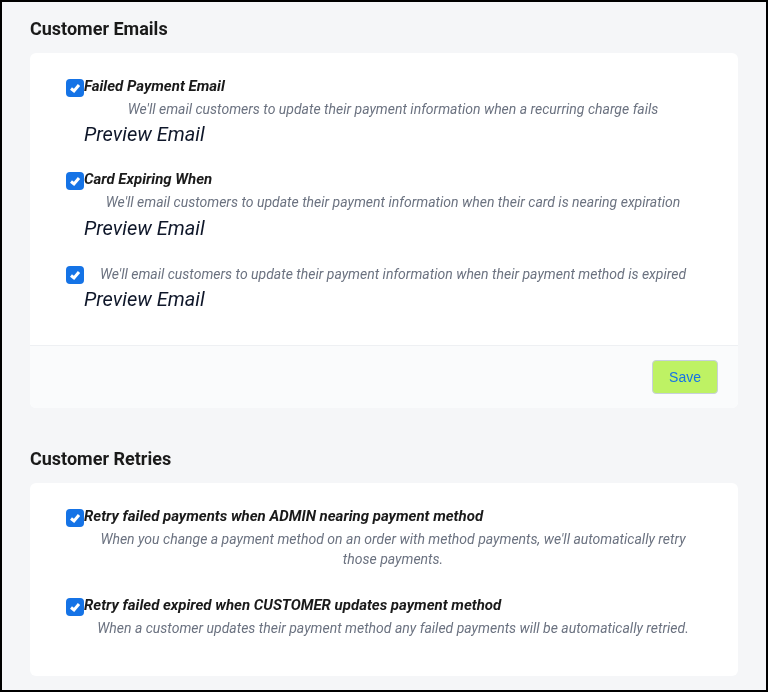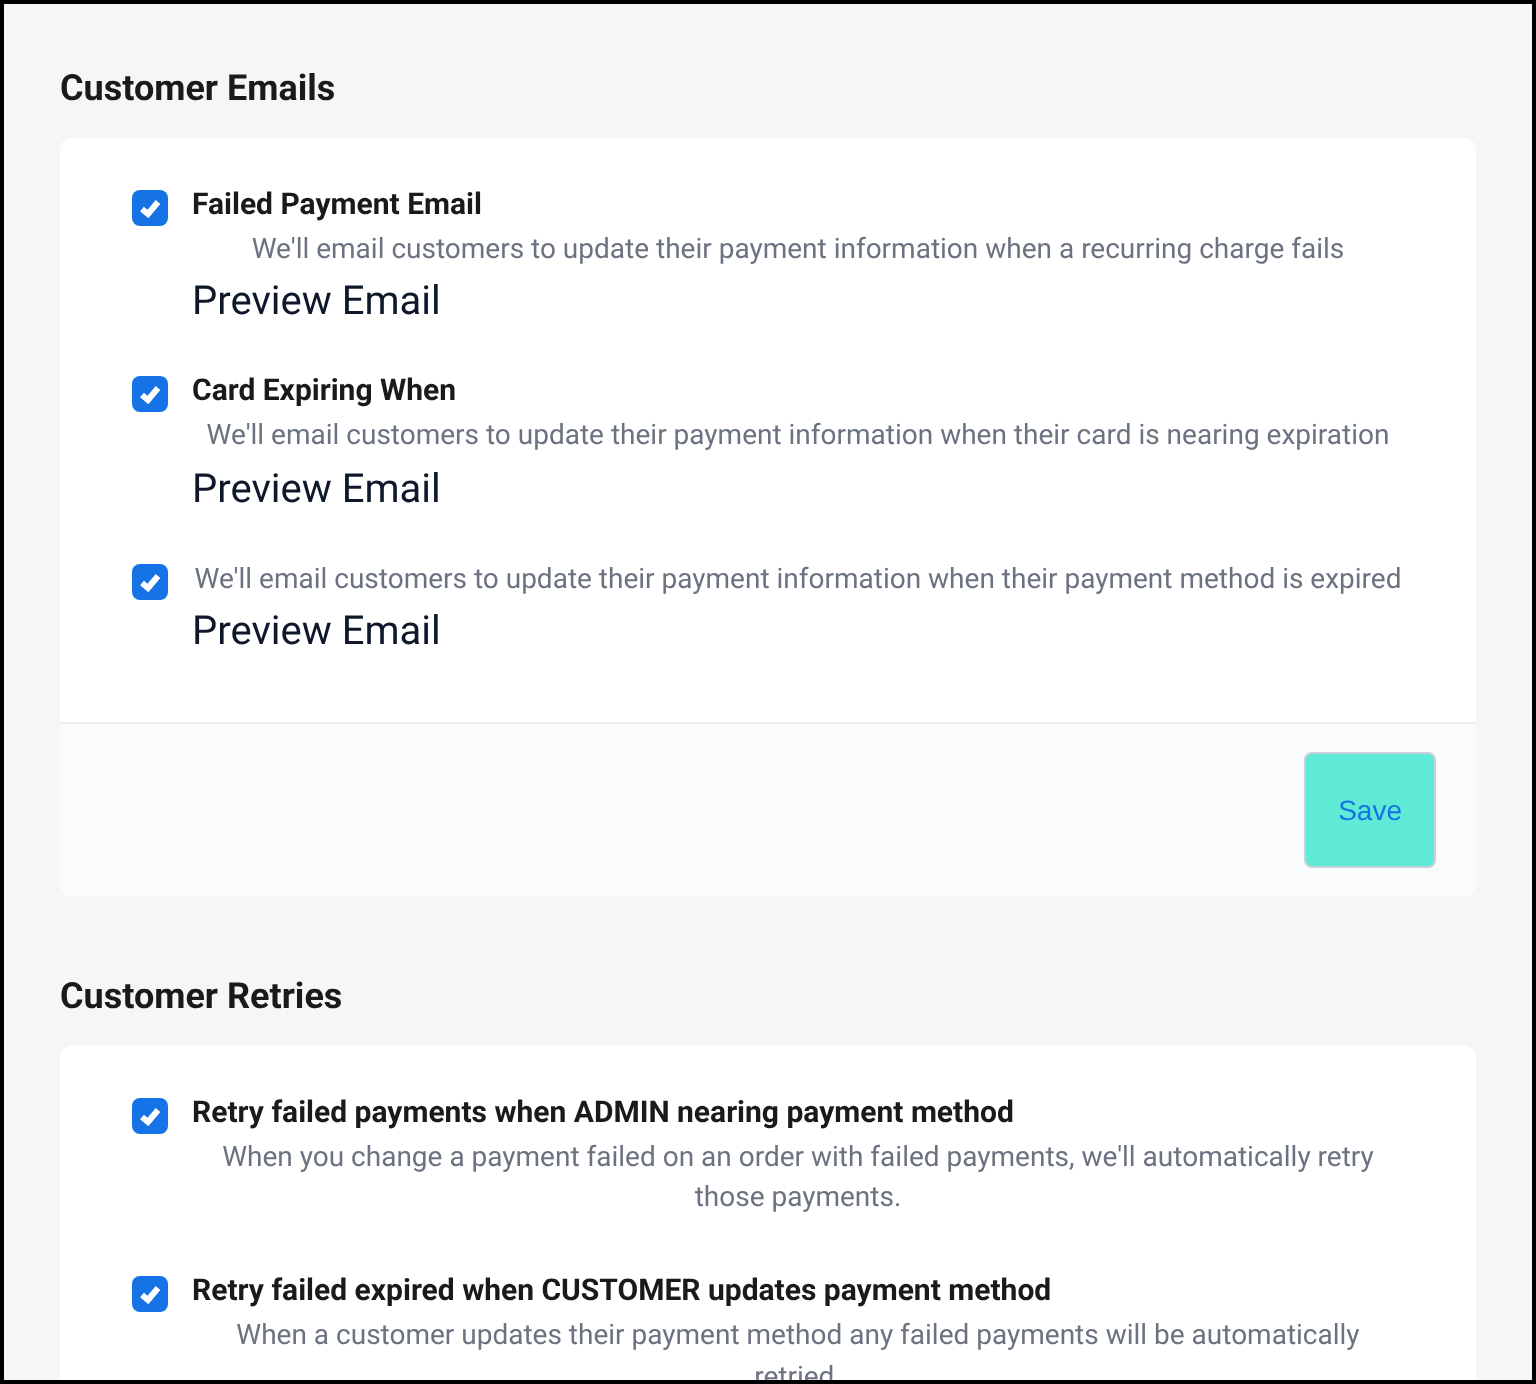--- a/index.html
+++ b/index.html
@@ -14,54 +14,53 @@
       height: 692px;
       border: 2px solid #000;
       padding: 16px 28px 0 28px;
       overflow: hidden;
     }
     .section-title {
       font-size: 18px;
       font-weight: 700;
       color: #1a1a1a;
       margin-bottom: 14px;
-      margin-top: 16px;
     }
     .card {
       background: #fff;
       border-radius: 6px;
       margin-bottom: 40px;
     }
     .card-body {
       padding: 24px 36px 10px 36px;
     }
     .card-footer {
       background: #fafbfc;
       border-top: 1px solid #eef0f3;
       padding: 14px 20px;
       display: flex;
       justify-content: flex-end;
       border-radius: 0 0 6px 6px;
     }
     .save-btn {
-      background: #5eead4;
+      background: #bef264;
       border: 1px solid #c7d0db;
       color: #1573e6;
       font-size: 14px;
       font-weight: 500;
-      padding: 20px 16px;
+      padding: 8px 16px;
       border-radius: 4px;
       cursor: pointer;
       margin-left: 36px;
     }
     .option {
       display: flex;
       align-items: flex-start;
-      gap: 12px;
       margin-bottom: 24px;
+      font-style: italic;
     }
     .checkbox {
       width: 18px;
       height: 18px;
       background: #1573e6;
       border-radius: 4px;
       flex-shrink: 0;
       margin-top: 2px;
       display: flex;
       align-items: center;
@@ -154,21 +153,21 @@
   <div class="card-body">
 
     <div class="option">
       <div class="checkbox">
         <svg viewBox="0 0 12 12">
             <polyline points="2,6.5 5,9 10,3"></polyline>
           </svg>
       </div>
       <div class="option-content">
         <div class="option-title">Retry failed payments when ADMIN nearing payment method</div>
-        <div class="option-desc">When you change a payment failed on an order with failed payments, we'll automatically retry those payments.</div>
+        <div class="option-desc">When you change a payment method on an order with method payments, we'll automatically retry those payments.</div>
       </div>
     </div>
 
     <div class="option">
       <div class="checkbox">
         <svg viewBox="0 0 12 12">
             <polyline points="2,6.5 5,9 10,3"></polyline>
           </svg>
       </div>
       <div class="option-content">

